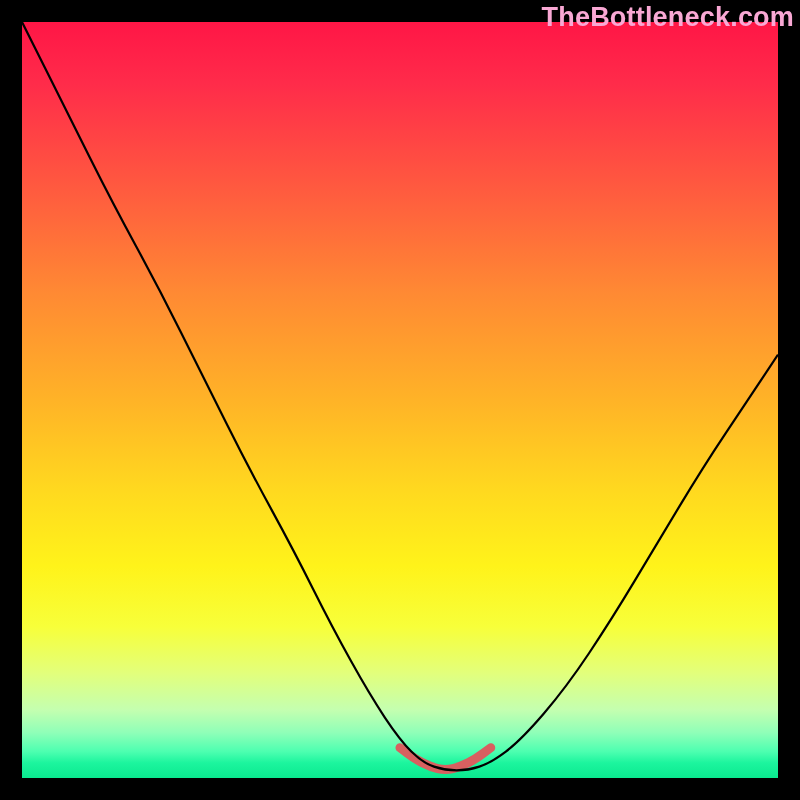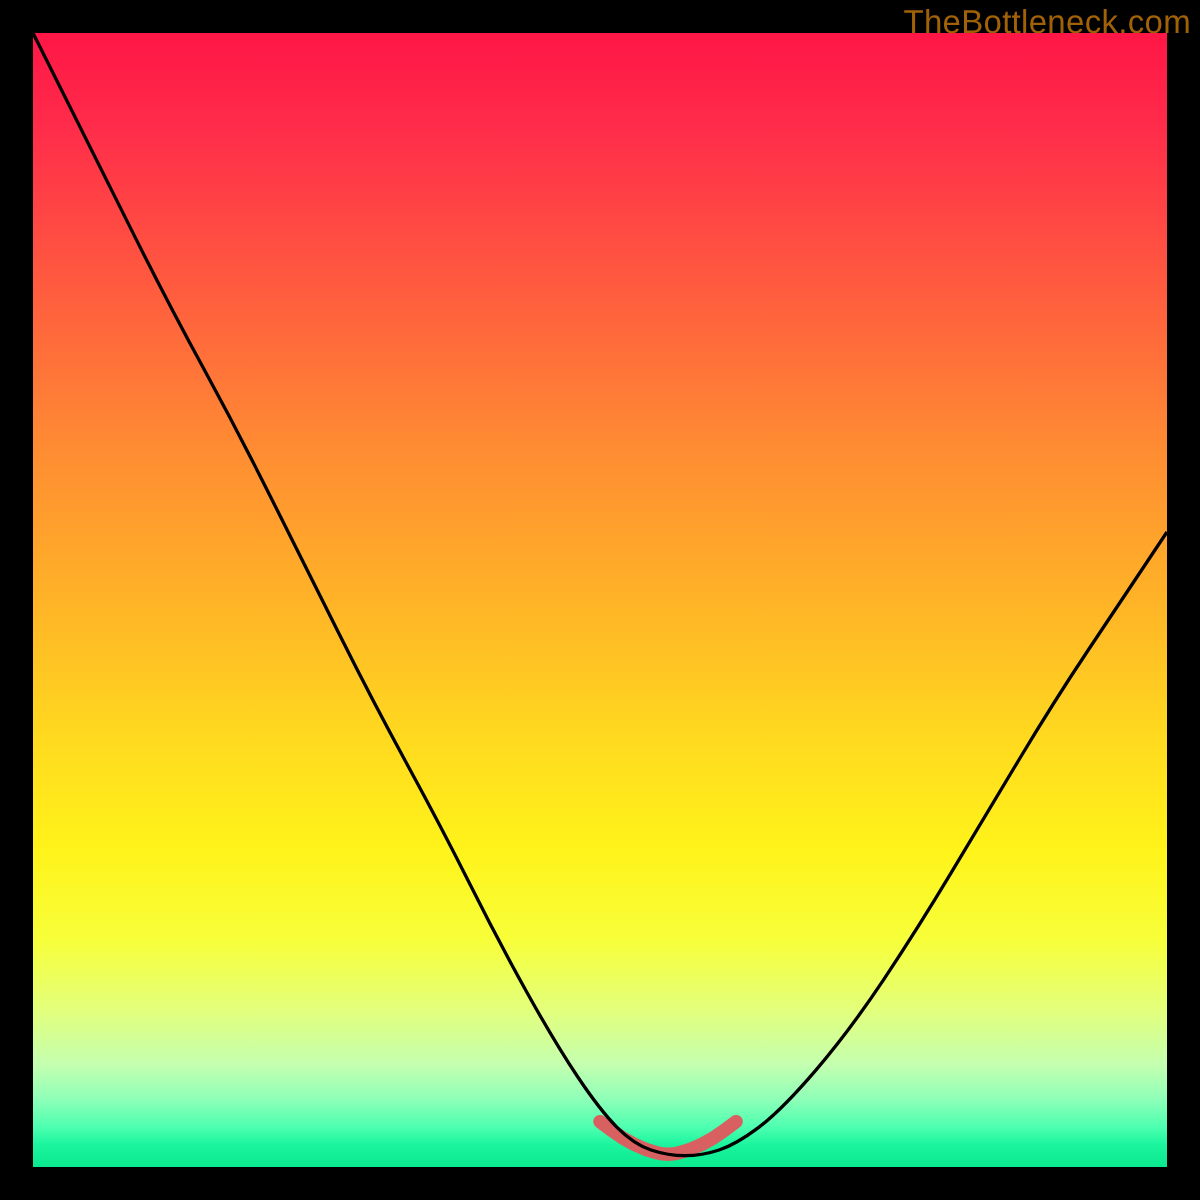--- a/index.html
+++ b/index.html
@@ -14,23 +14,23 @@
   .frame {
     position: relative;
     width: 800px;
     height: 800px;
     background: #000;
   }
   .watermark {
     position: absolute;
     top: 2px;
     right: 6px;
-    color: #a16207;
-    font-size: 22px;
-    font-weight: 400;
+    color: #f9a8d4;
+    font-size: 27px;
+    font-weight: 700;
     letter-spacing: 0.2px;
     z-index: 10;
   }
   .plot-area {
     position: absolute;
     left: 22px;
     top: 22px;
     width: 756px;
     height: 756px;
     overflow: hidden;

